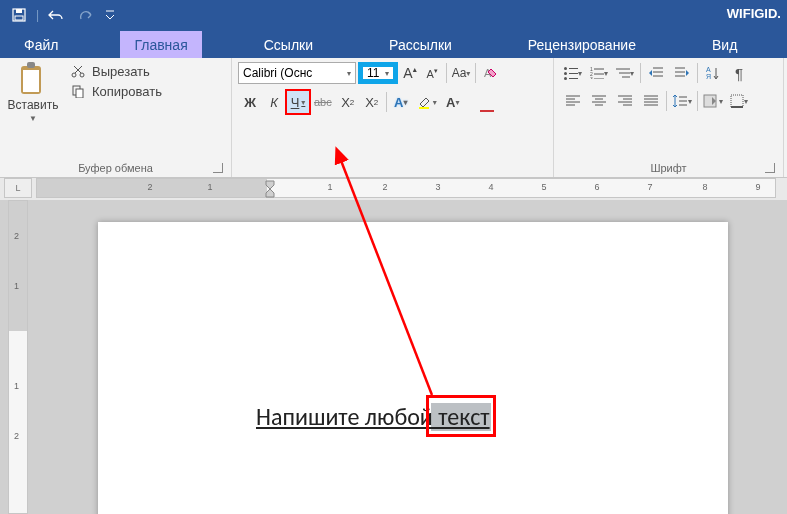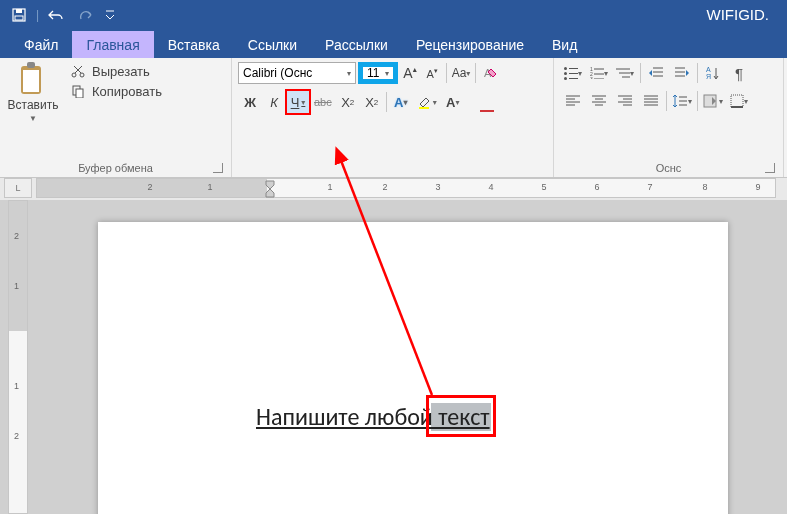--- a/index.html
+++ b/index.html
@@ -1,21 +1,21 @@
 <!DOCTYPE html>
 <html><head>
 <meta charset="utf-8">
 <style>
   * { box-sizing: border-box; margin: 0; padding: 0; font-family: "Segoe UI", Tahoma, sans-serif; }
   body { width: 787px; height: 514px; background: #d0d0d0; overflow: hidden; position: relative; }
   .titlebar { height: 30px; background: #2b579a; color: #fff; display: flex; align-items: center; padding: 0 6px; font-size: 12px; }
   .qat { display: flex; align-items: center; gap: 4px; }
   .qat .q-btn { width: 26px; height: 22px; display: flex; align-items: center; justify-content: center; border: 1px solid transparent; }
-  .doc-title { position: absolute; right: 18px; top: 6px; font-size: 15px; color: #fff; font-weight: 400; }
-  .ribbon-tabs { height: 28px; background: #2b579a; display: flex; align-items: flex-end; padding-left: 10px; }
+  .doc-title { position: absolute; right: 6px; top: 6px; font-size: 13px; color: #fff; font-weight: 700; }
+  .ribbon-tabs { height: 28px; background: #2b579a; display: flex; align-items: flex-end; padding-left: 10px; gap: 48px; }
   .ribbon-tabs .tab { padding: 6px 14px 5px; font-size: 14px; color: #fff; cursor: pointer; }
   .ribbon-tabs .tab.active { background: #c4b5fd; color: #2b579a; }
   .ribbon { height: 120px; background: #f3f3f3; border-bottom: 1px solid #c6c6c6; display: flex; }
   .group { border-right: 1px solid #d6d6d6; padding: 4px 6px 2px; display: flex; flex-direction: column; justify-content: space-between; }
   .group-body { display: flex; gap: 6px; }
   .group-label { text-align: center; font-size: 11px; color: #666; padding: 2px 0 1px; position: relative; }
   .dlaunch { position: absolute; right: 2px; bottom: 2px; width: 10px; height: 10px; border: 1px solid #888; border-top: none; border-left: none; }
   .big-btn { display: flex; flex-direction: column; align-items: center; justify-content: center; width: 54px; cursor: pointer; font-size: 12px; color: #444; gap: 2px; }
   .clipboard-icon { width: 28px; height: 34px; position: relative; }
   .clipboard-icon .board { position: absolute; left: 2px; top: 4px; width: 20px; height: 28px; background: #c19a55; border-radius: 3px; }
@@ -91,21 +91,20 @@
           <path d="M0 6 L4 10 L8 6" fill="none" stroke="#fff"></path>
         </svg>
     </div>
   </div>
   <div class="doc-title">WIFIGID.</div>
 </div>
 
 <div class="ribbon-tabs">
   <div class="tab">Файл</div>
   <div class="tab active">Главная</div>
-  <div class="tab">Вставка</div>
   <div class="tab">Ссылки</div>
   <div class="tab">Рассылки</div>
   <div class="tab">Рецензирование</div>
   <div class="tab">Вид</div>
 </div>
 
 <div class="ribbon">
 
   <div class="group" style="width:232px;">
     <div class="group-body">
@@ -326,21 +325,21 @@
         <div class="para-btn">
           <svg width="14" height="14">
               <rect x="1" y="1" width="12" height="12" fill="none" stroke="#555" stroke-dasharray="1 1"></rect>
               <line x1="1" y1="13" x2="13" y2="13" stroke="#555" stroke-width="2"></line>
             </svg>
             <span class="ddarrow">▾</span>
         </div>
       </div>
     </div>
     <div class="group-label">
-      <span>Оснс</span>
+      <span>Шрифт</span>
       <span class="dlaunch"></span>
     </div>
   </div>
 </div>
 
 <div class="ruler-area" style="height:22px; background:#e9e9e9;">
   <span class="corner">L</span>
   <div class="ruler-h">
     <div class="shade" style="width:230px;"></div>
     <span class="n" style="left:110px;">2</span>

